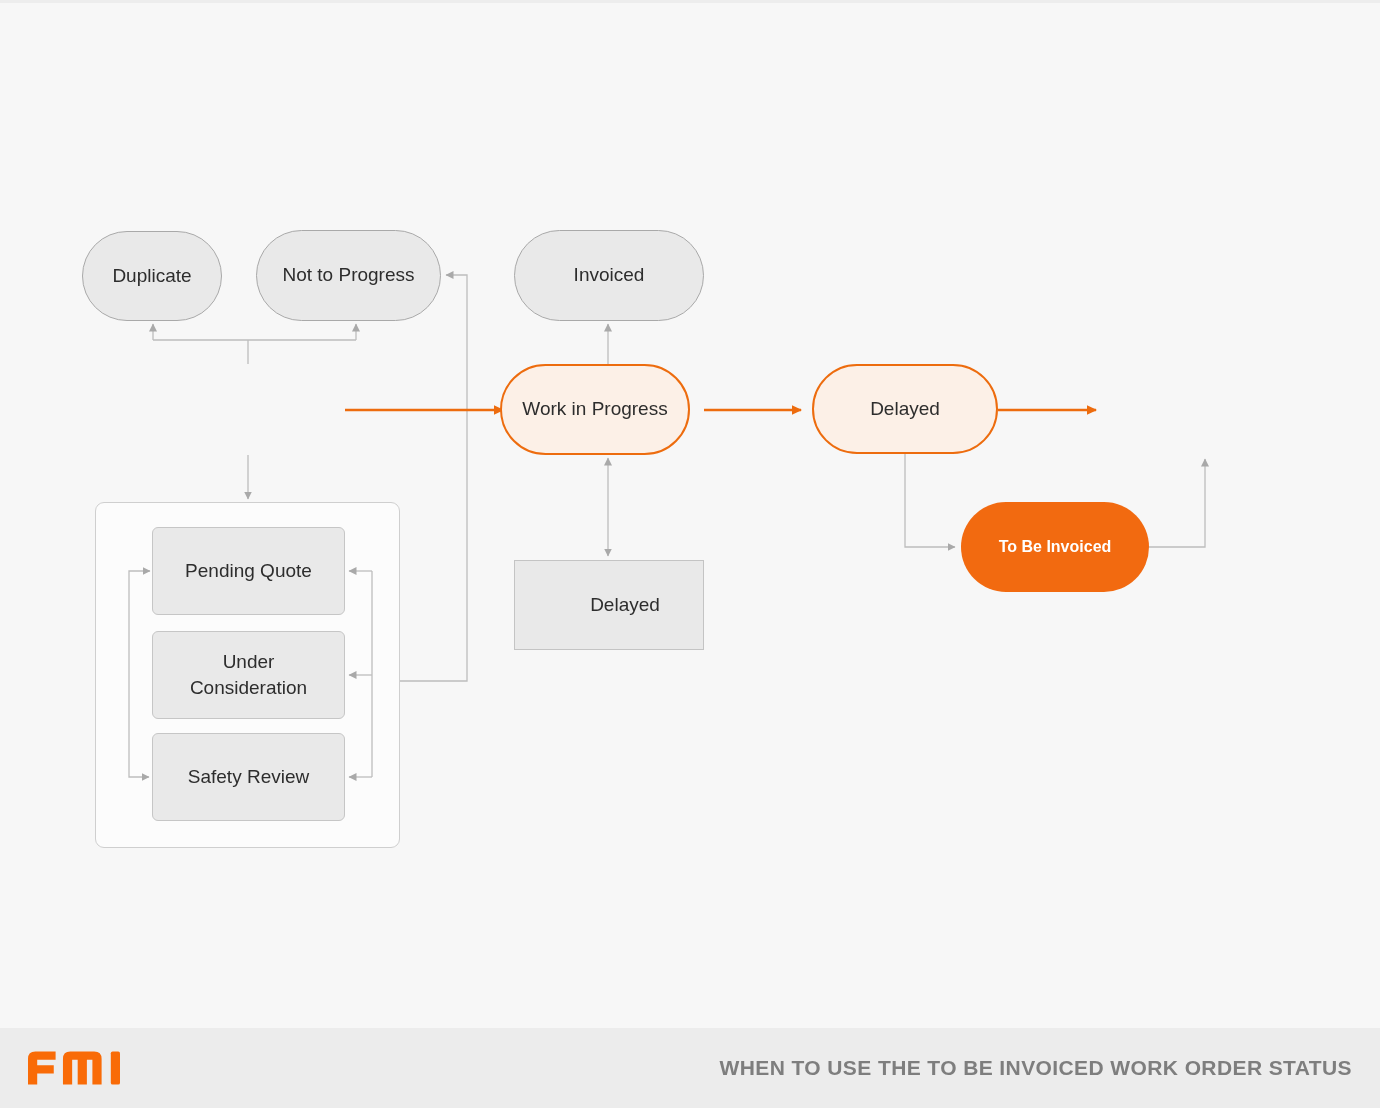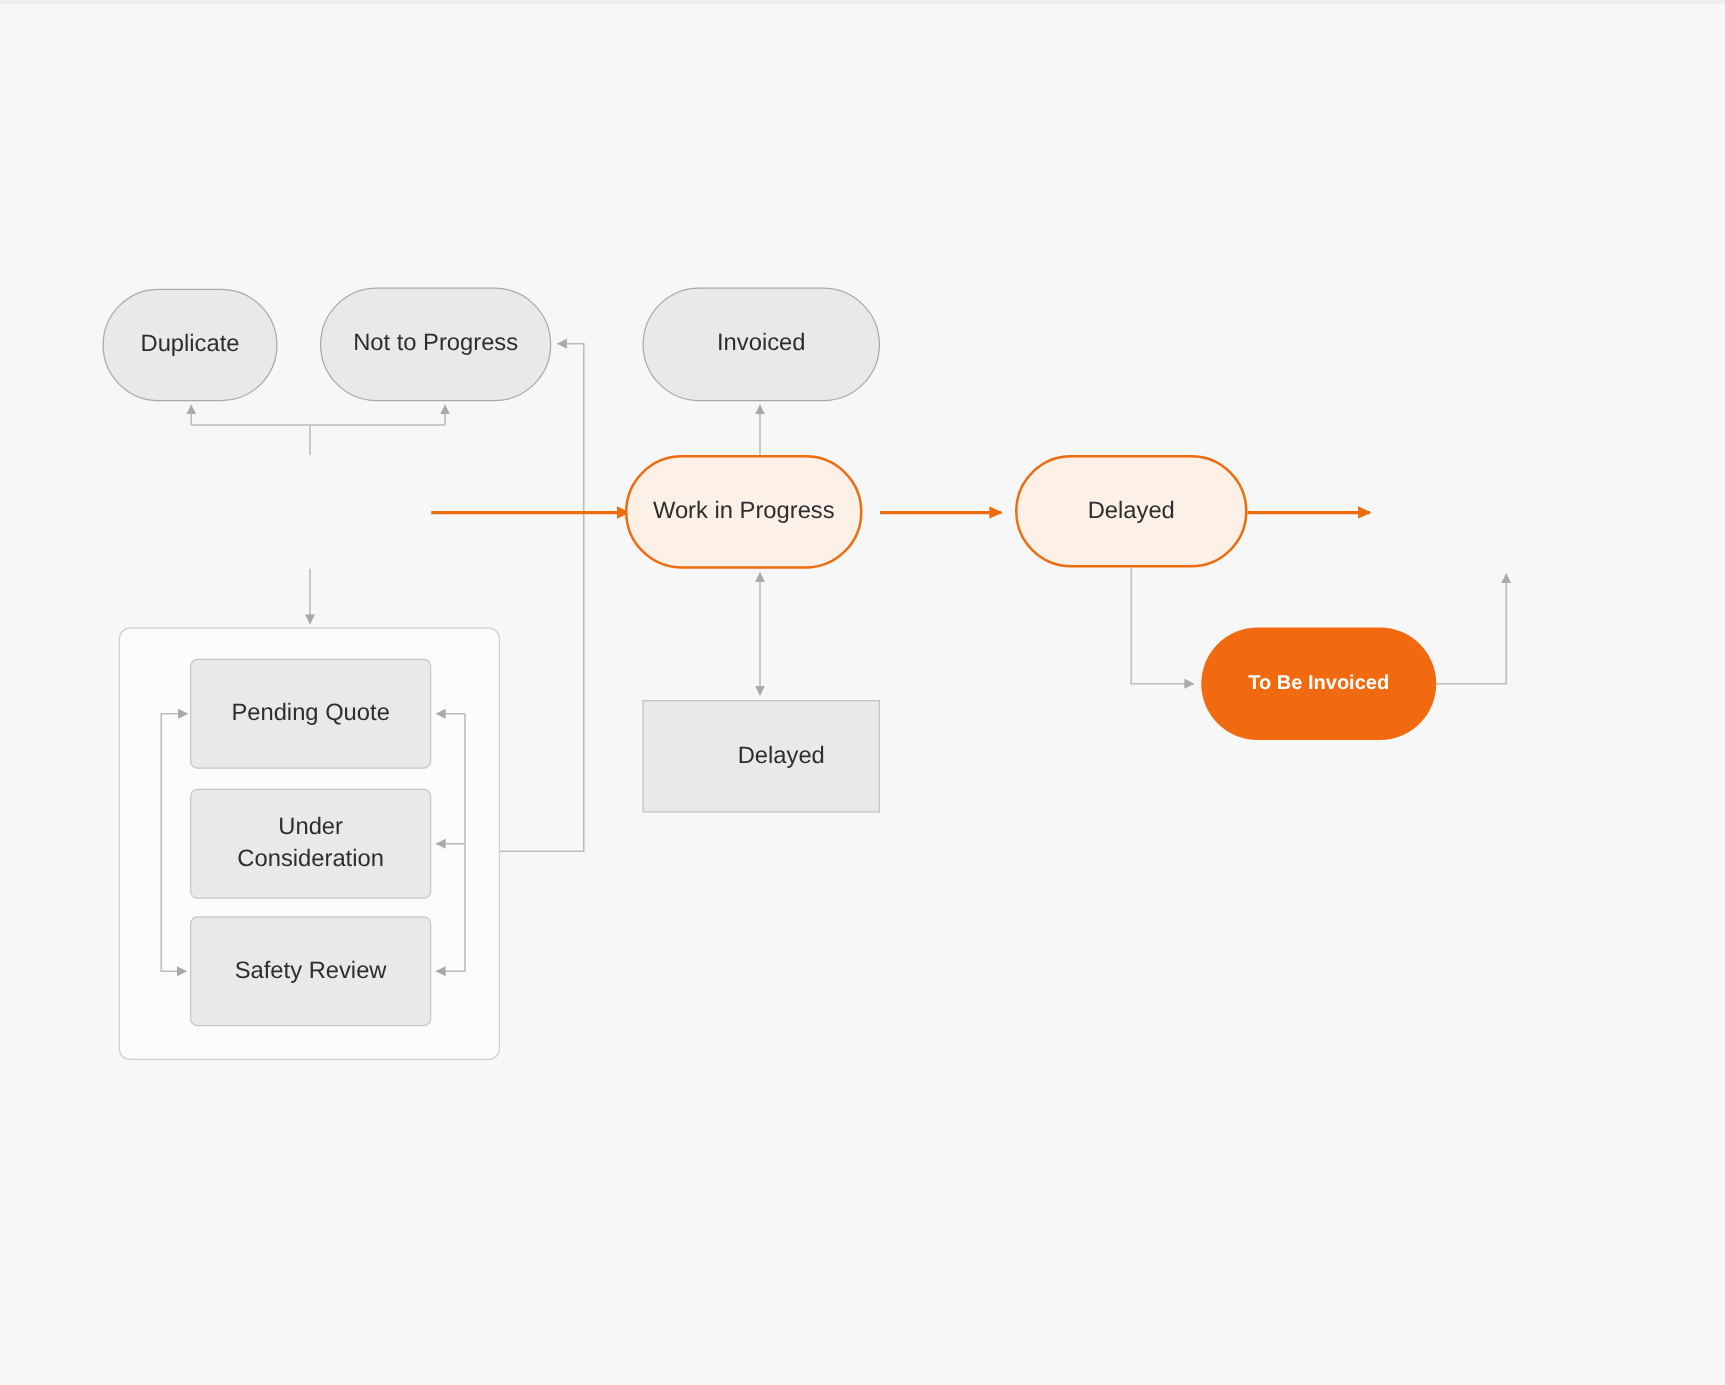--- a/index.html
+++ b/index.html
@@ -108,13 +108,21 @@
 
     <div class="node inner-rect" style="left:152px;top:527px;width:193px;height:88px">
       <span class="lbl">Pending Quote</span>
     </div>
 
     <div class="node inner-rect" style="left:152px;top:733px;width:193px;height:88px">
       <span class="lbl">Safety Review</span>
     </div>
   </div>
 
+  <div class="footer">
+    <svg class="fmi-logo" role="img" width="92" height="36" viewBox="0 0 100 36" aria-label="FMI">
+      <path d="M8,0 H30 V9 H10 V15 H28 V24 H10 V36 H0 V8 Q0,0 8,0 Z"></path>
+      <path d="M46,0 H72 Q80,0 80,8 V36 H70 V9 H64 V36 H54 V9 H48 V36 H38 V8 Q38,0 46,0 Z"></path>
+      <rect x="90" y="0" width="10" height="36" rx="2"></rect>
+    </svg>
+    <div class="footer-title">WHEN TO USE THE TO BE INVOICED WORK ORDER STATUS</div>
+  </div>
 </div>
 
 </body></html>

